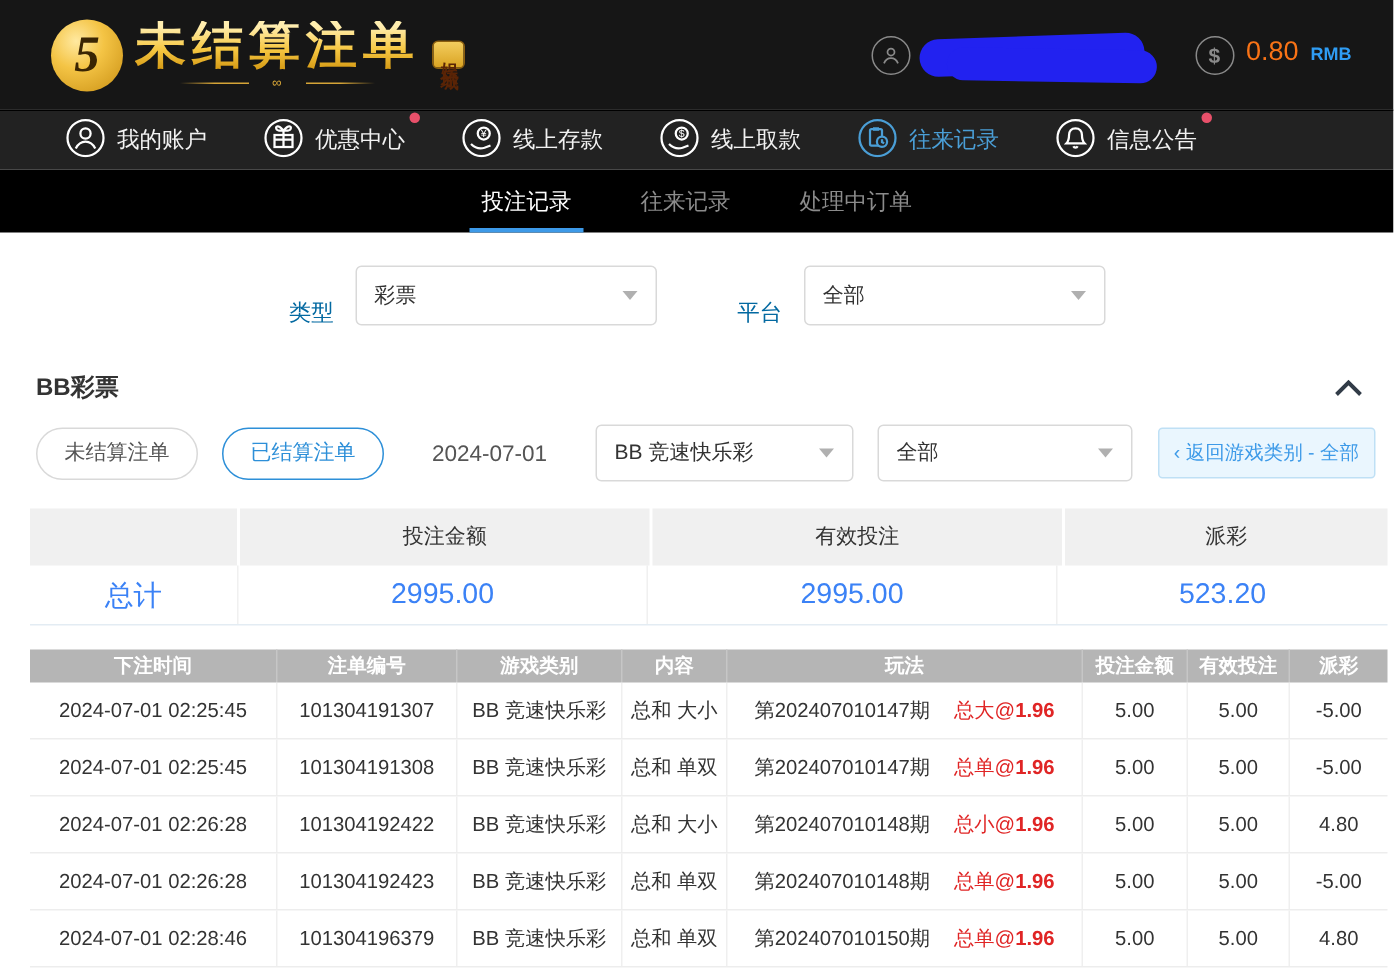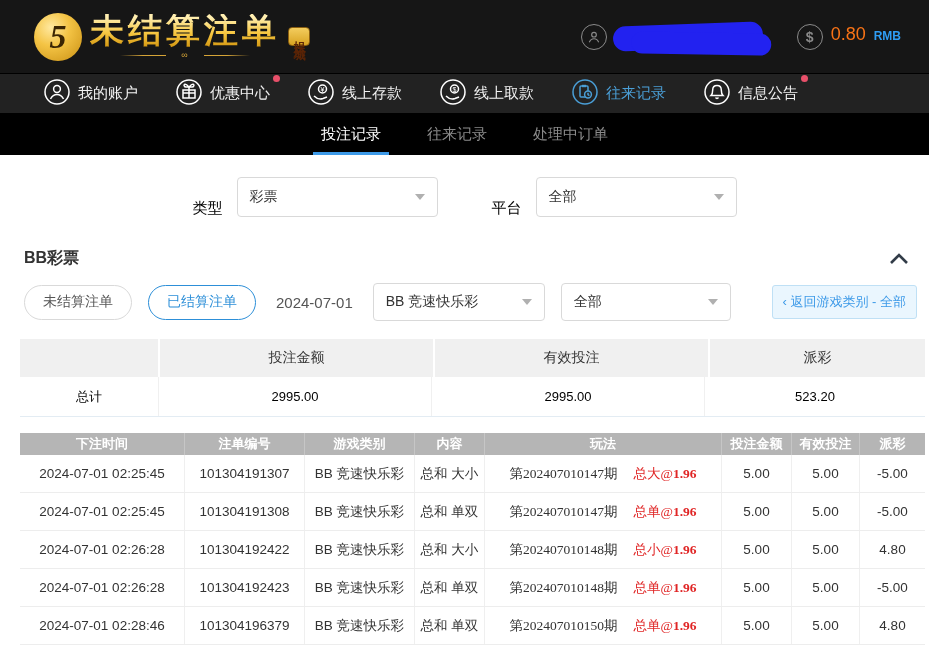--- a/index.html
+++ b/index.html
@@ -59,73 +59,73 @@
     align-items:stretch; gap:34px; }
   .sub-tab { color:#8b8b8b; font-size:15px; display:flex; align-items:center;
     padding:0 6px; position:relative; cursor:pointer; }
   .sub-tab.active { color:#ffffff; }
   .sub-tab.active::after { content:""; position:absolute; left:-2px; right:-2px; bottom:0;
     height:3px; background:#3d9ae8; }
 
   
   .filter-row { display:flex; justify-content:center; align-items:center; gap:14px;
     padding:20px 0 14px 0; }
-  .filter-label { font-size:15px; color:#000000;margin-top:24px; }
+  .filter-label { font-size:15px; color:#0369a1;margin-top:24px; }
   .select { width:201px; height:40px; border:1px solid #d9d9d9; border-radius:4px;
     display:flex; align-items:center; justify-content:space-between; padding:0 12px;
     font-size:14px; color:#333; background:#fff; cursor:pointer; }
   .select .caret { width:0; height:0; border-left:5px solid transparent;
     border-right:5px solid transparent; border-top:6px solid #b0b0b0; }
   .filter-gap { width:26px; }
 
   
   .section-head { display:flex; justify-content:space-between; align-items:center;
     padding:16px 20px 10px 24px; }
   .section-title { font-size:16px; font-weight:bold; color:#333; }
   .collapse-chevron { cursor:pointer; display:flex; }
 
   .toolbar { display:flex; align-items:center; padding:4px 12px 14px 24px; gap:16px; }
   .pill { height:35px; padding:0 18px; border-radius:18px; border:1px solid #d9d9d9;
     background:#fff; color:#555; font-size:14px; display:flex; align-items:center;
     cursor:pointer; }
   .pill.active { border-color:#2d8fd8; color:#2d8fd8; }
-  .toolbar-date { font-size:15px; color:#555; margin:0 4px; }
+  .toolbar-date { font-size:15px; color:#555; margin:0 16px; }
   .toolbar .select { width:172px; height:38px; }
   .toolbar .select.scope { width:170px; }
   .back-link { margin-left:auto; background:#eaf6fe; border:1px solid #bfe0f5;
     color:#3d9ae8; font-size:13px; padding:7px 10px; border-radius:3px; cursor:pointer;
     white-space:nowrap; }
 
   
   .summary { margin:4px 4px 16px 20px; width:905px; }
   .summary-header { display:grid; grid-template-columns:138px 273px 273px 1fr; gap:2px;
     background:#fff; }
   .summary-header > div { background:#f0f0f0; height:38px; display:flex;
     align-items:center; justify-content:center; font-size:14px; color:#333; }
   .summary-row { display:grid; grid-template-columns:138px 273px 273px 1fr;
     border-bottom:1px solid #e3ecf3; }
   .summary-row > div { height:39px; display:flex; align-items:center;
-    justify-content:center; font-size:13px; color:#000000; border-left:1px solid #f0f0f0; }
+    justify-content:center; font-size:19px; color:#3b82f6; border-left:1px solid #f0f0f0; }
   .summary-row > div:first-child { border-left:none; }
 
   
   .bet-table { margin:0 4px 0 20px; width:905px; }
   .bt-row { display:grid;
     grid-template-columns:164px 120px 110px 70px 1fr 70px 68px 66px; }
   .bt-head { background:#b5b5b5; }
   .bt-head > div { height:22px; color:#fff; font-size:13px; font-weight:bold;
     display:flex; align-items:center; justify-content:center;
     border-left:1px solid #c6c6c6; }
   .bt-head > div:first-child { border-left:none; }
   .bt-body .bt-row { border-bottom:1px solid #ededed; }
   .bt-body .bt-row > div { height:37px; display:flex; align-items:center;
     justify-content:center; font-size:13.5px; color:#333;
     border-left:1px solid #efefef; white-space:nowrap; }
   .bt-body .bt-row > div:first-child { border-left:none; }
-  .cell-content { gap:16px;font-family:Liberation Serif, serif; }
+  .cell-content { gap:16px; }
   .pick { color:#e02525; }
   .odds { color:#e02525; font-weight:bold; }
   .payout.neg { color:#e25555; }
 </style>
 </head>
 <body>
 
 <header class="top-bar">
   <div class="logo">
     <div class="logo-circle">5</div>

